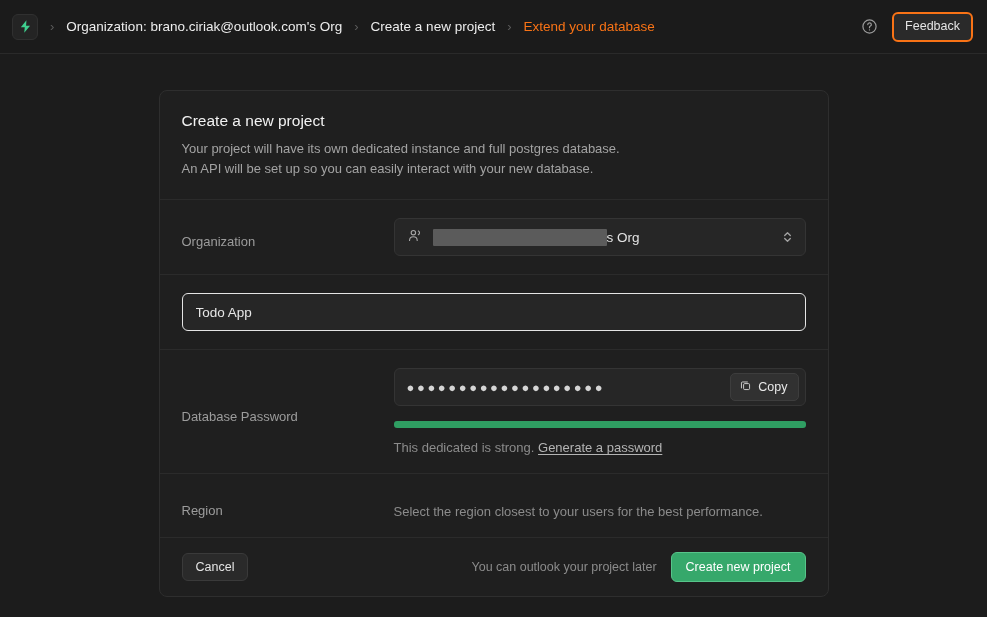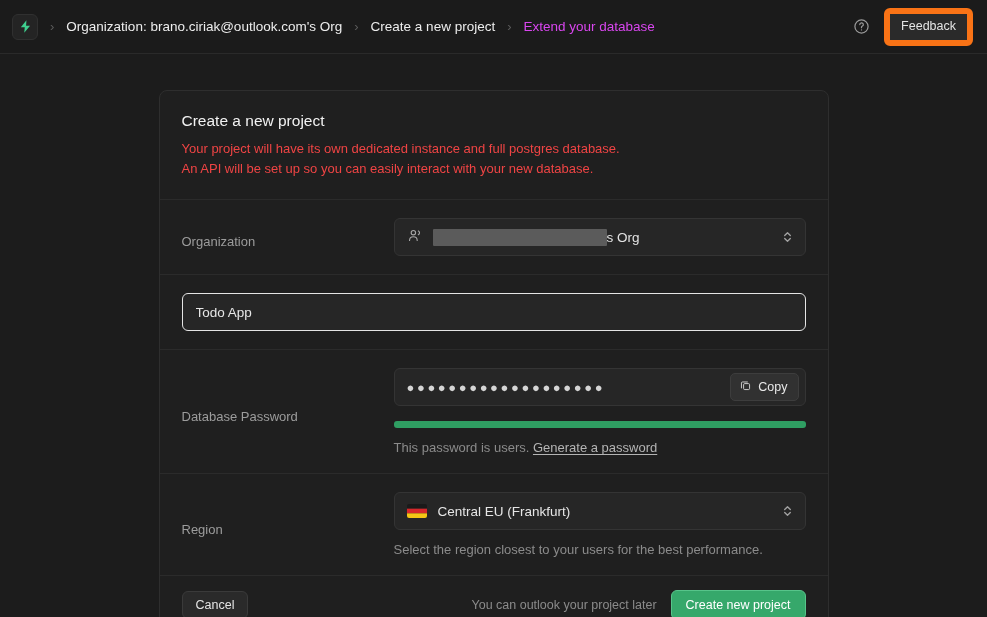--- a/index.html
+++ b/index.html
@@ -46,42 +46,42 @@
     flex: none;
     line-height: 1;
   }
 
   .crumb {
     font-size: 13.5px;
     color: #ededed;
     white-space: nowrap;
     text-align: right;
   }
-  .crumb.muted { color: #d946ef; }
+  .crumb.muted { color: #f97316; }
 
   .topbar-right {
     margin-left: auto;
     display: flex;
     align-items: center;
     gap: 14px;
   }
 
   .help-icon {
     width: 17px;
     height: 17px;
     display: block;
     color: #9b9b9b;
   }
 
   .feedback-btn {
     font-family: inherit;
     font-size: 12.5px;
     color: #e4e4e4;
     background: #2a2a2a;
-    border: 6px solid #f97316;
+    border: 2px solid #f97316;
     border-radius: 6px;
     padding: 5px 11px 6px;
     cursor: pointer;
     line-height: 1.2;
   }
 
   
   .page {
     height: 563px;
     padding-top: 36px;
@@ -102,21 +102,21 @@
     padding: 21px 22px 20px;
   }
   .card-title {
     font-size: 15.5px;
     font-weight: 400;
     color: #f2f2f2;
     margin-bottom: 9px;
   }
   .card-sub {
     font-size: 13px;
-    color: #ef4444;
+    color: #a3a3a3;
     line-height: 1.55;
   }
 
   .divider { height: 1px; background: #2b2b2b; }
 
   .row {
     display: flex;
     padding: 18px 22px;
     align-items: center;
   }
@@ -358,47 +358,31 @@
                 <path d="M15.5 5.5h-9a2 2 0 0 0-2 2v9" stroke-linecap="round"></path>
               </svg>
             </span>
             <span>Copy</span>
           </button>
         </div>
 
         <div class="strength-bar" style="width: 100%; background: rgb(47, 158, 98);"></div>
 
         <div class="hint">
-          <span>This password is users.</span>
+          <span>This dedicated is strong.</span>
           <a>Generate a password</a>
         </div>
       </div>
     </div>
 
     <div class="divider"></div>
 
     <div class="row">
       <div class="row-label">Region</div>
       <div class="row-field">
-        <div class="control">
-          <span class="flag">
-            <svg viewBox="0 0 30 21" width="20" height="14" aria-hidden="true">
-              <rect width="30" height="7" y="0" fill="#1a1a1a"></rect>
-              <rect width="30" height="7" y="7" fill="#d7272b"></rect>
-              <rect width="30" height="7" y="14" fill="#f5c515"></rect>
-            </svg>
-          </span>
-          <span>Central EU (Frankfurt)</span>
-          <span>
-            <svg class="chevrons" viewBox="0 0 16 20" fill="none" stroke="currentColor" stroke-width="1.7" stroke-linecap="round" stroke-linejoin="round" aria-hidden="true">
-              <path d="M4.5 8.2 8 4.7l3.5 3.5"></path>
-              <path d="M4.5 11.8 8 15.3l3.5-3.5"></path>
-            </svg>
-          </span>
-        </div>
         <div class="hint">Select the region closest to your users for the best performance.</div>
       </div>
     </div>
 
     <div class="divider"></div>
 
     <div class="card-foot">
       <button class="cancel-btn">Cancel</button>
       <div class="foot-right">
         <span class="foot-note">You can outlook your project later</span>

